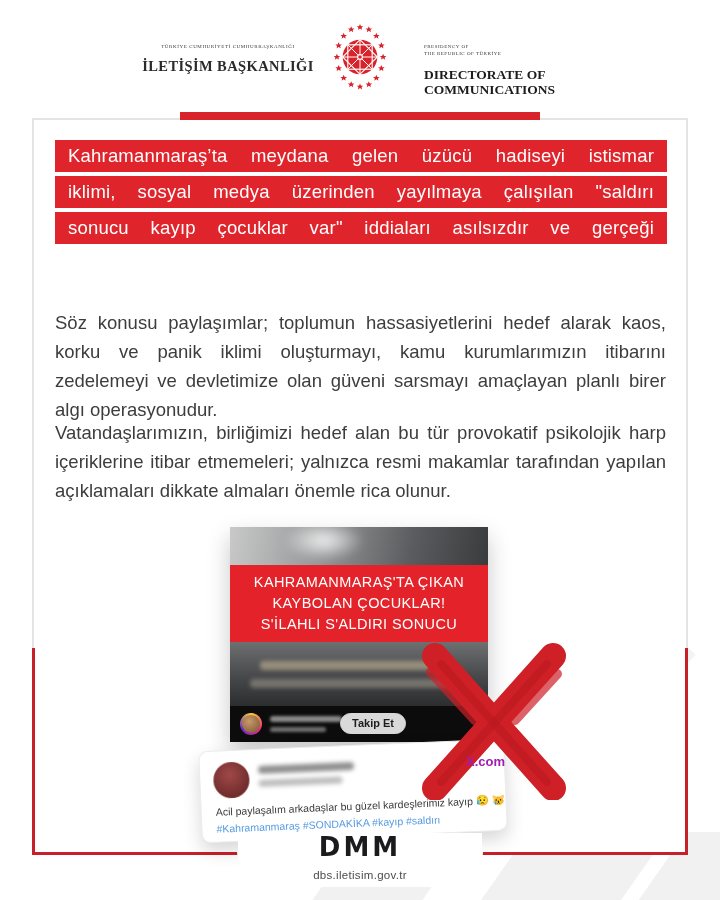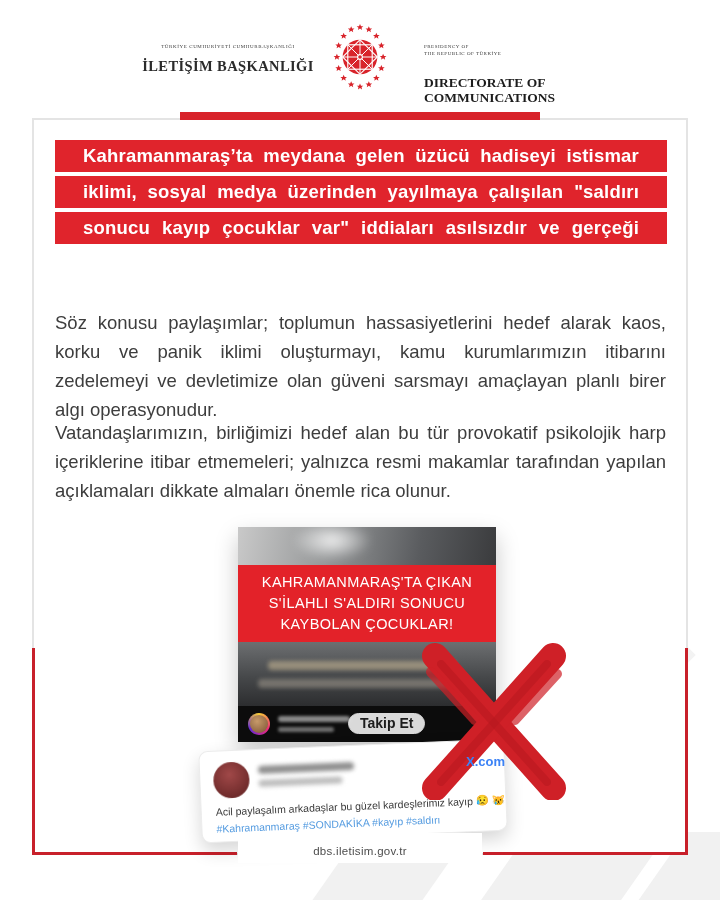--- a/index.html
+++ b/index.html
@@ -22,54 +22,54 @@
     color:#2b2b2b; font-family:"Liberation Serif", serif; z-index:3;
   }
   .hdr-left .tiny { font-size:5px; letter-spacing:0.6px; white-space:nowrap; color:#3a3a3a; }
   .hdr-left .big  { font-size:14.5px; font-weight:bold; letter-spacing:0.4px; white-space:nowrap; margin-top:9px; }
   .emblem { position:absolute; left:327px; top:18px; width:66px; height:78px; z-index:3; }
   .hdr-right {
     position:absolute; left:424px; top:44px; color:#1c1c1c;
     font-family:"Liberation Serif", serif; z-index:3;
   }
   .hdr-right .tiny { font-size:5px; letter-spacing:0.5px; line-height:6.5px; color:#3a3a3a; }
-  .hdr-right .big  { font-size:13.5px; font-weight:bold; line-height:15px; margin-top:18px; }
+  .hdr-right .big  { font-size:13.5px; font-weight:bold; line-height:15px; margin-top:10px; }
 
   
   .top-accent { position:absolute; left:180px; top:112px; width:360px; height:8px; background:#d8232a; z-index:4; }
   .card {
     position:absolute; left:32px; top:118px; width:656px; height:737px;
     background:#ffffff; border:2px solid #e4e4e4; z-index:2;
   }
   .edge-red { position:absolute; background:#c8202a; z-index:4; }
   .edge-left   { left:32px;  top:648px; width:3px;  height:207px; }
   .edge-right  { left:685px; top:648px; width:3px;  height:207px; }
   .edge-bottom-l { left:32px;  top:852px; width:205px; height:3px; }
   .edge-bottom-r { left:483px; top:852px; width:205px; height:3px; }
 
   
   .headline { position:absolute; left:55px; top:140px; width:612px; z-index:5; }
   .hl-line {
-    background:#e0242c; color:#ffffff; font-weight:bold; font-size:18.5px;
-    padding:5px 28px; margin-bottom:4px; white-space:nowrap; overflow:hidden;
+    background:#e0242c; color:#ffffff; font-weight:normal; font-size:18.5px;
+    padding:5px 13px; margin-bottom:4px; white-space:nowrap; overflow:hidden;
     text-align:justify; text-align-last:justify; letter-spacing:0.2px;
   }
   .hl-line.short { display:inline-block; text-align:left; text-align-last:left; }
 
   
   .para {
     position:absolute; left:55px; width:611px; z-index:5;
     color:#3d3d3d; font-size:18.5px; line-height:29px; text-align:justify;
   }
   .para1 { top:288px;margin-top:20px; }
   .para2 { top:418px; }
 
   
   .shot {
-    position:absolute; left:238px; top:527px; width:258px; height:215px;
+    position:absolute; left:230px; top:527px; width:258px; height:215px;
     z-index:5; box-shadow:0 10px 22px rgba(0,0,0,0.22); background:#555;
   }
   .shot-top {
     position:relative; height:38px; overflow:hidden;
     background:linear-gradient(100deg,#c9c9c9 0%,#969899 35%,#5a5c5f 70%,#3a3b3d 100%);
   }
   .shot-top::after {
     content:""; position:absolute; left:14%; top:-40%; width:45%; height:150%;
     background:radial-gradient(closest-side, rgba(255,255,255,0.85), rgba(255,255,255,0) 70%);
     filter:blur(4px);
@@ -91,27 +91,27 @@
     position:absolute; left:10px; top:7px; width:22px; height:22px; border-radius:50%;
     background:conic-gradient(#f9ce34,#ee2a7b,#6228d7,#f9ce34); padding:2px;
   }
   .ig-avatar i { display:block; width:100%; height:100%; border-radius:50%;
     background:radial-gradient(circle at 40% 35%, #c79a6a, #7a5233); filter:blur(0.5px); }
   .ig-n1 { left:40px; top:10px; width:72px; height:6px; background:#8a8a8a; filter:blur(1.5px); }
   .ig-n2 { left:40px; top:21px; width:56px; height:5px; background:#6f6f6f; filter:blur(1.5px); }
   .follow-btn {
     position:absolute; left:110px; top:7px; height:21px; padding:0 11px;
     border:1.5px solid #d9d9d9; border-radius:11px; background:rgba(235,235,235,0.92);
-    color:#1c1c1c; font-size:14px; font-weight:bold; line-height:19px;
+    color:#1c1c1c; font-size:11px; font-weight:bold; line-height:19px;
   }
 
   
   .xmark { position:absolute; left:415px; top:642px; width:156px; height:158px; z-index:7; }
   .platform { position:absolute; left:466px; top:754px; z-index:8;
-    color:#3b82f6; font-size:13px; font-weight:bold; }
+    color:#a21caf; font-size:13px; font-weight:bold; }
 
   
   .tweet {
     position:absolute; left:200px; top:745px; width:306px; height:92px; z-index:6;
     background:#ffffff; border:1px solid #ececec; border-radius:9px;
     box-shadow:0 8px 18px rgba(0,0,0,0.16); transform:rotate(-2.4deg);
     padding:11px 14px 0 14px;
   }
   .tw-avatar {
     position:absolute; left:13px; top:11px; width:36px; height:36px; border-radius:50%;
@@ -203,22 +203,22 @@
     <div class="hl-line">sonucu kayıp çocuklar var" iddiaları asılsızdır ve gerçeği</div>
   </div>
 
   <div class="para para1">Söz konusu paylaşımlar; toplumun hassasiyetlerini hedef alarak kaos, korku ve panik iklimi oluşturmayı, kamu kurumlarımızın itibarını zedelemeyi ve devletimize olan güveni sarsmayı amaçlayan planlı birer algı operasyonudur.</div>
   <div class="para para2">Vatandaşlarımızın, birliğimizi hedef alan bu tür provokatif psikolojik harp içeriklerine itibar etmemeleri; yalnızca resmi makamlar tarafından yapılan açıklamaları dikkate almaları önemle rica olunur.</div>
 
   <div class="shot">
     <div class="shot-top"></div>
     <div class="claim-banner">
       <div>KAHRAMANMARAŞ'TA ÇIKAN</div>
+      <div>KAYBOLAN ÇOCUKLAR!</div>
       <div>S'İLAHLI S'ALDIRI SONUCU</div>
-      <div>KAYBOLAN ÇOCUKLAR!</div>
     </div>
     <div class="shot-mid">
       <div class="smudge cap1"></div>
       <div class="smudge cap2"></div>
     </div>
     <div class="shot-bar">
       <div class="ig-avatar">
           <i></i>
         </div>
       <div class="smudge ig-n1"></div>
@@ -239,16 +239,17 @@
     <line x1="20" y1="14" x2="138" y2="146" stroke="#cf2027" stroke-width="26" stroke-linecap="round"></line>
     <line x1="138" y1="14" x2="20" y2="146" stroke="#cf2027" stroke-width="26" stroke-linecap="round"></line>
     <line x1="26" y1="22" x2="132" y2="140" stroke="#b8181f" stroke-width="8" stroke-linecap="round" opacity="0.55"></line>
     <line x1="132" y1="22" x2="26" y2="140" stroke="#b8181f" stroke-width="8" stroke-linecap="round" opacity="0.55"></line>
     <line x1="16" y1="30" x2="60" y2="78" stroke="#cf2027" stroke-width="10" stroke-linecap="round" opacity="0.7"></line>
     <line x1="142" y1="32" x2="100" y2="78" stroke="#cf2027" stroke-width="10" stroke-linecap="round" opacity="0.7"></line>
   </svg>
   <div class="platform">X.com</div>
 
   <div class="footer">
+    <div class="dmm">DMM</div>
     <div class="url">dbs.iletisim.gov.tr</div>
   </div>
 
 </div>
 
 </body></html>

